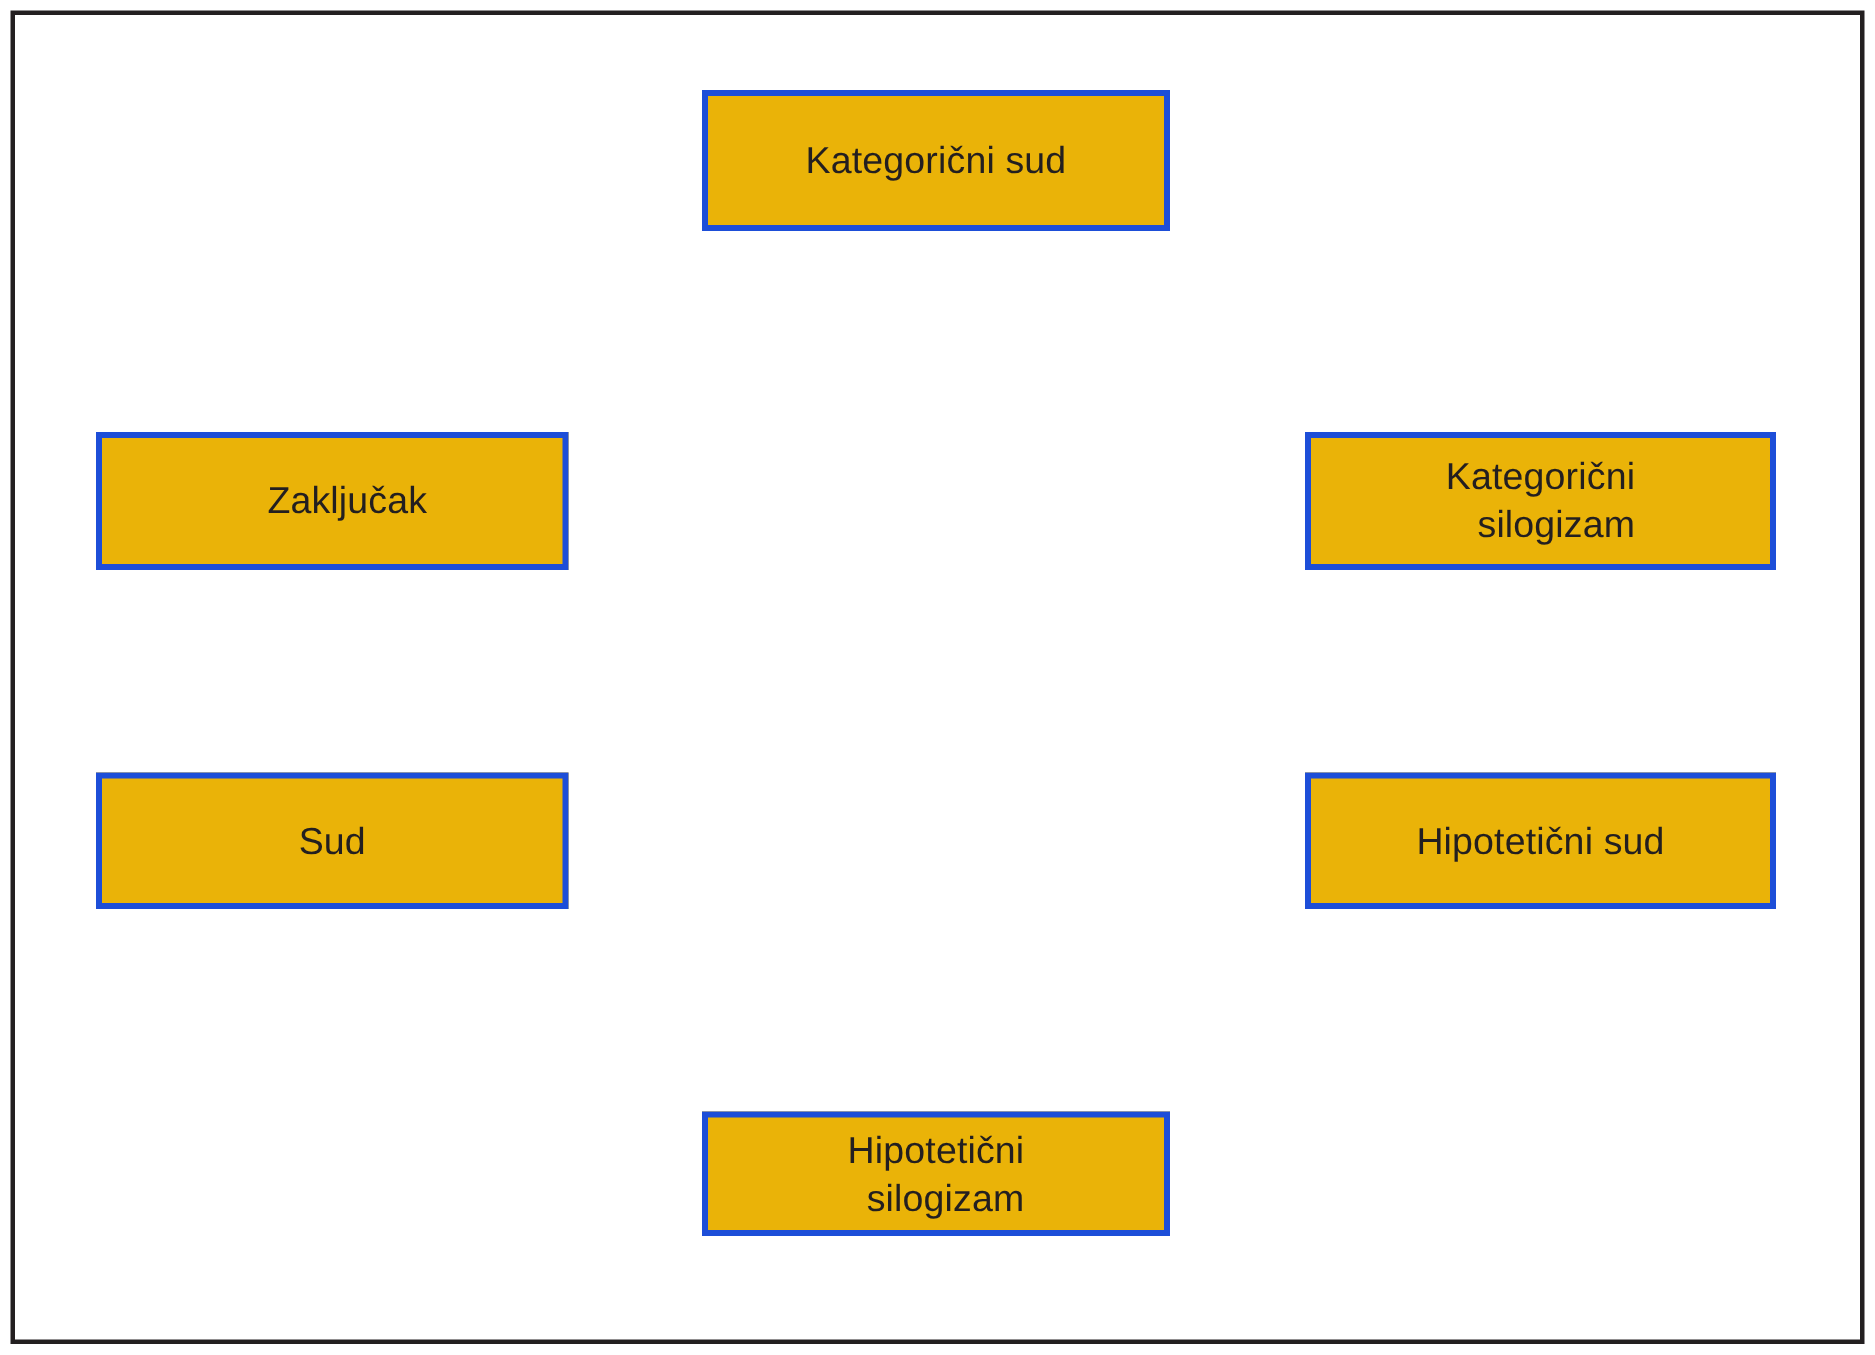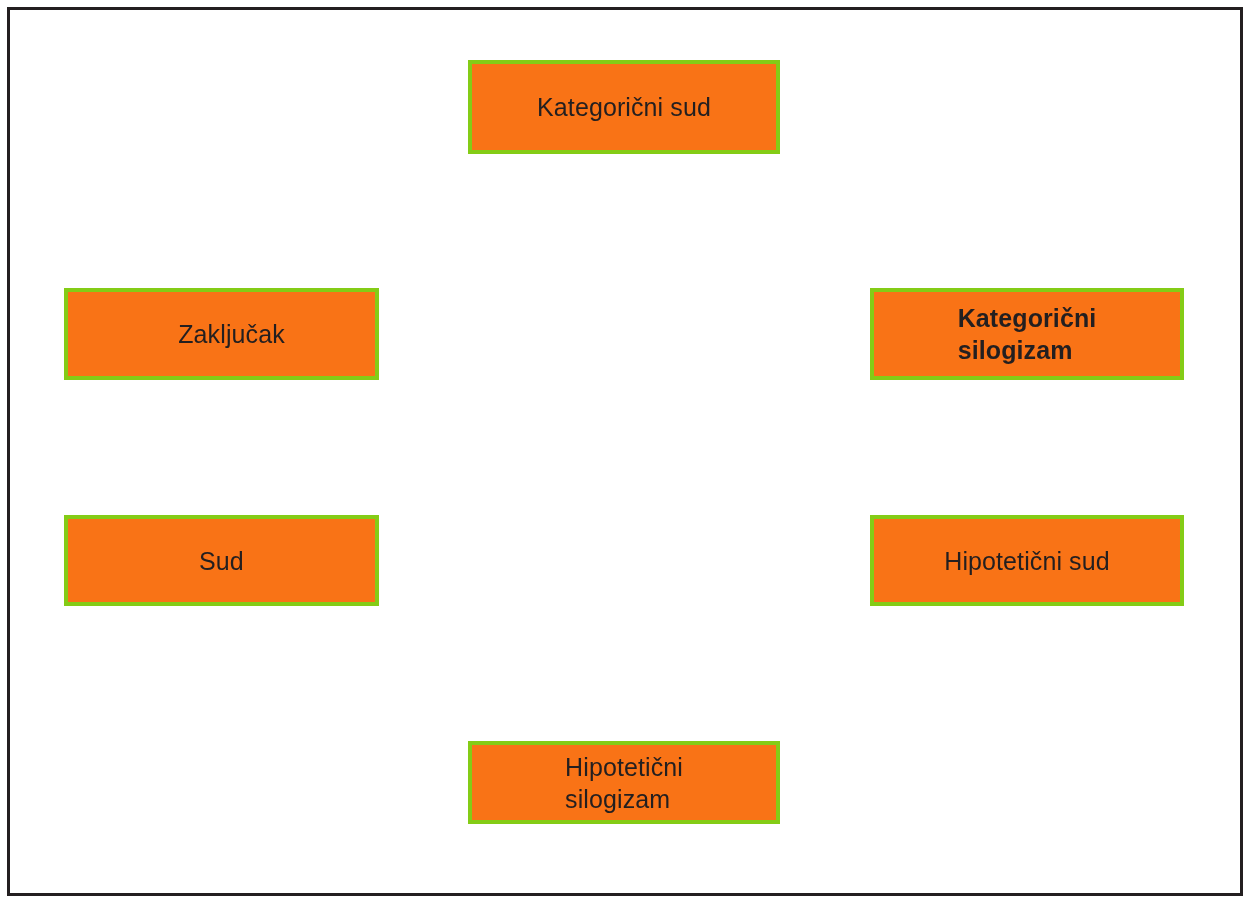--- a/index.html
+++ b/index.html
@@ -26,42 +26,42 @@
     width: 1236px;
     height: 889px;
     border: 3px solid #231f20;
     box-sizing: border-box;
     background: transparent;
   }
   
   .concept-box {
     position: absolute;
     box-sizing: border-box;
-    border: 4px solid #84cc16;
-    background: #f97316;
+    border: 4px solid #1d4ed8;
+    background: #eab308;
     display: flex;
     align-items: center;
     justify-content: center;
-    text-align: left;
+    text-align: right;
   }
   .concept-label {
     display: block;
     color: #231f20;
     font-family: "Liberation Sans", sans-serif;
     font-size: 25px;
     line-height: 1.28;
     letter-spacing: 0.1px;
     white-space: pre-line;
     padding: 0 8px;
   }
 
   
   #box-kategoricni-sud      { left: 468px; top: 60px;  width: 312px; height: 94px; }
   #box-zakljucak            { left: 64px;  top: 288px; width: 315px; height: 92px; padding-left: 20px; }
-  #box-kategoricni-silogizam{ left: 870px; top: 288px; width: 314px; height: 92px; font-weight: bold; }
+  #box-kategoricni-silogizam{ left: 870px; top: 288px; width: 314px; height: 92px; }
   #box-sud                  { left: 64px;  top: 515px; width: 315px; height: 91px; }
   #box-hipoteticni-sud      { left: 870px; top: 515px; width: 314px; height: 91px; }
   #box-hipoteticni-silogizam{ left: 468px; top: 741px; width: 312px; height: 83px; }
 </style>
 </head>
 <body>
 
 <div id="canvas">
 
   <div id="outer-frame"></div>

